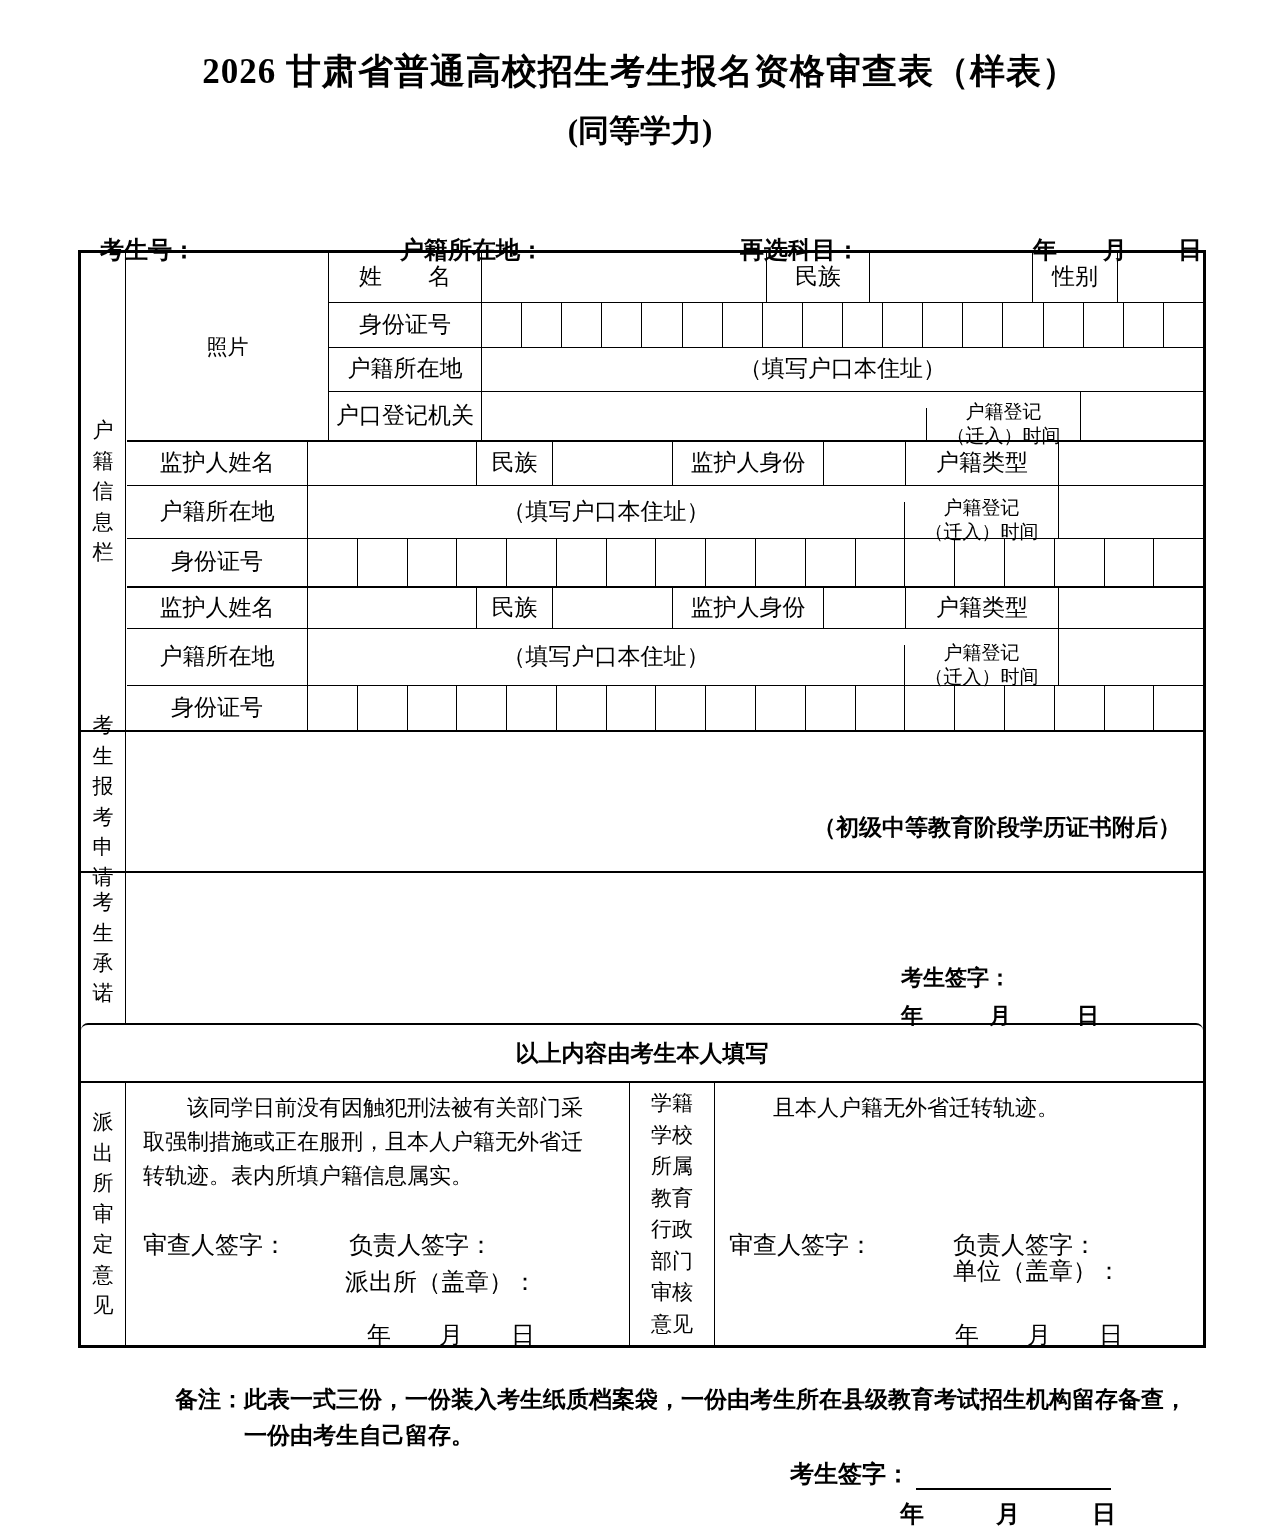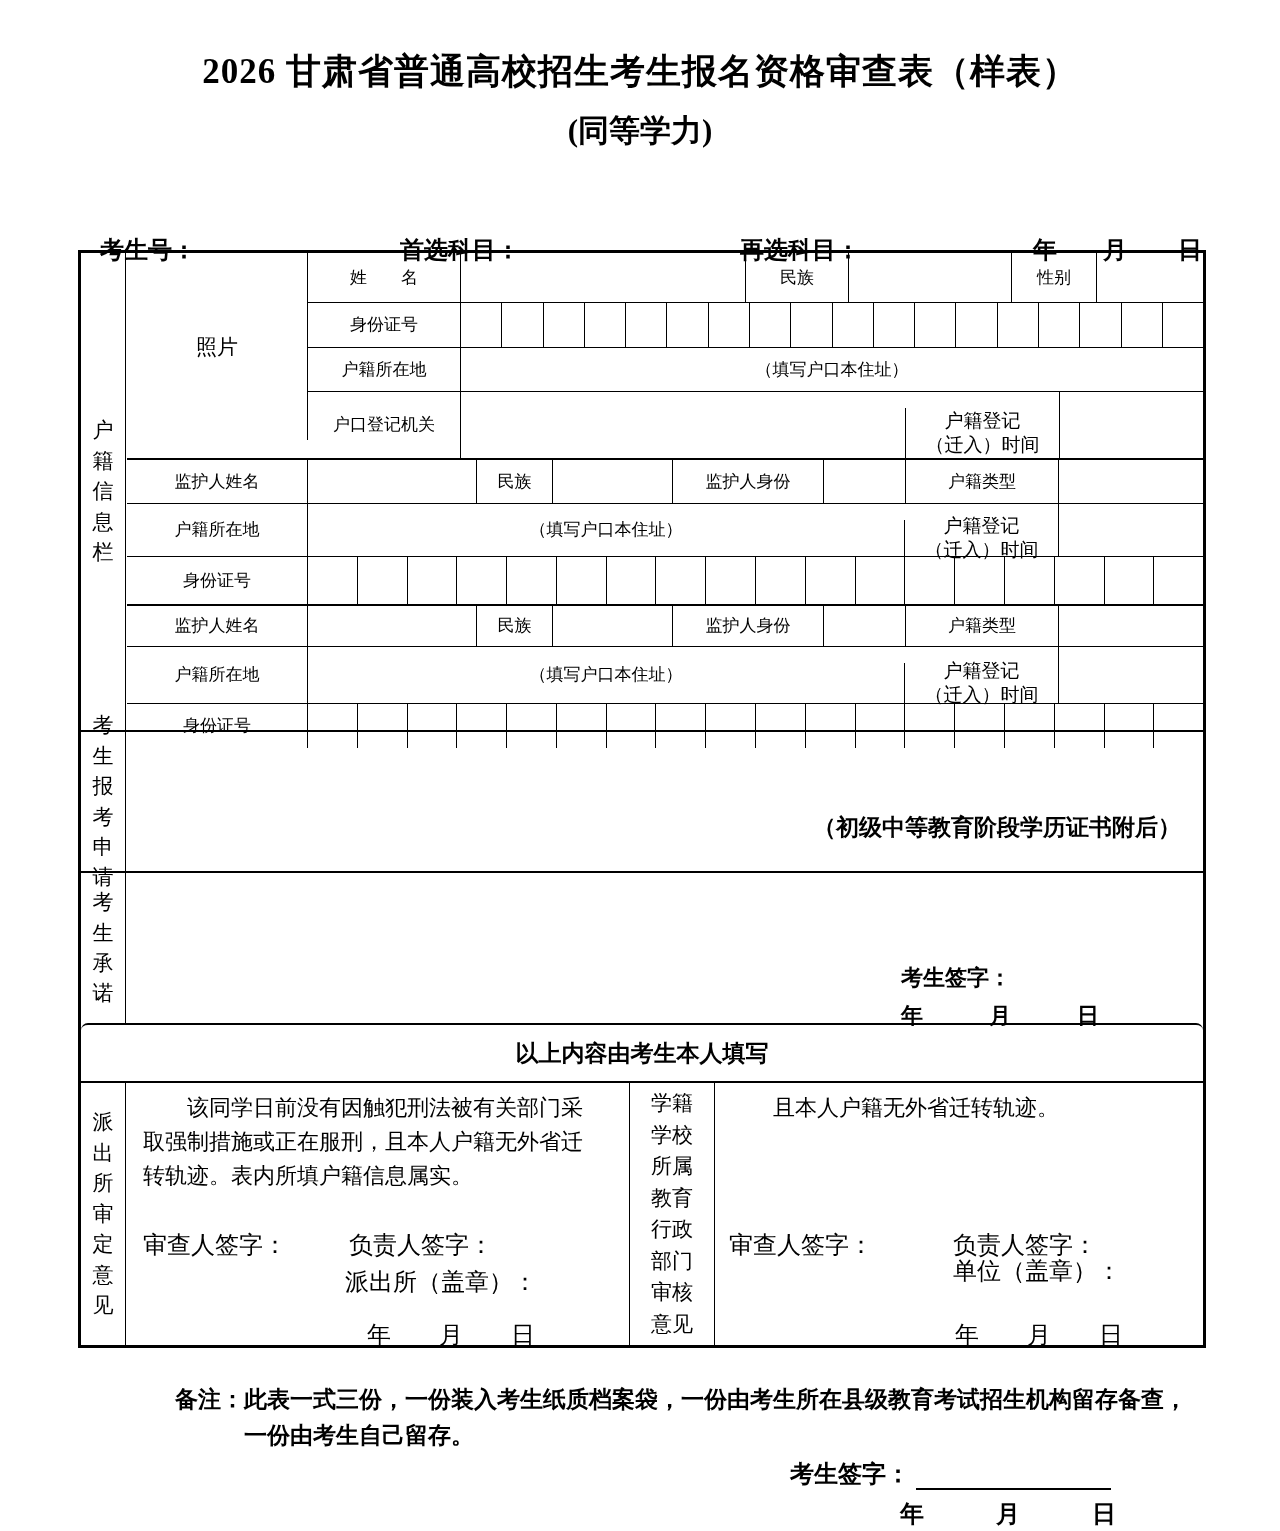--- a/index.html
+++ b/index.html
@@ -18,33 +18,33 @@
   .band{position:relative;box-sizing:border-box;}
   .thick{border-top:2px solid #000;}
   .sidecol{position:absolute;left:0;top:0;bottom:0;width:45px;border-right:1px solid #000;
            display:flex;align-items:center;justify-content:center;text-align:center;
            font-size:21px;line-height:1.45;white-space:pre-line;box-sizing:border-box;}
   .acontent{margin-left:46px;}
   .row{display:flex;box-sizing:border-box;border-top:1px solid #000;}
   .row.no-bt{border-top:none;}
   .row.bt2{border-top:2px solid #000;}
   .c{box-sizing:border-box;border-left:1px solid #000;display:flex;align-items:center;
-     justify-content:center;text-align:center;font-size:17px;line-height:1.25;}
+     justify-content:center;text-align:center;font-size:23px;line-height:1.25;}
   .c.first{border-left:none;}
   .c.fill{flex:1;}
   .c.small{font-size:19px;white-space:pre-line;margin-top:16px;}
   .block1{display:flex;}
-  .photocell{width:181px;border-right:1px solid #000;display:flex;align-items:center;
+  .photocell{width:202px;border-right:1px solid #000;display:flex;align-items:center;
              justify-content:center;font-size:21px;box-sizing:border-box;}
   .rows14{flex:1;}
   .boxes{flex:1;display:flex;border-left:1px solid #000;box-sizing:border-box;}
   .idbox{flex:1;border-left:1px solid #000;box-sizing:border-box;}
   .idbox:first-child{border-left:none;}
 
-  .rA1{height:49px}.rA2{height:45px}.rA3{height:44px}.rA4{height:67px}
+  .rA1{height:49px}.rA2{height:45px}.rA3{height:44px}.rA4{height:49px}
   .rA5{height:45px}.rA6{height:53px}.rA7{height:48px}
   .rA8{height:42px}.rA9{height:57px}.rA10{height:45px}
 
   .bandB{height:141px;}
   .bandB .note{position:absolute;top:80px;right:22px;font-size:23px;font-weight:bold;}
   .bandC{height:152px;}
   .bandC .statement{position:absolute;left:94px;top:14px;width:990px;
                     font-size:22px;font-weight:bold;}
   .bandC .sign{position:absolute;left:820px;top:90px;font-size:22px;font-weight:bold;}
   .bandC .ymd{position:absolute;left:820px;top:128px;font-size:22px;font-weight:bold;}
@@ -68,21 +68,21 @@
 </head>
 <body>
 
 <div class="page">
 
   <div class="title">2026 甘肃省普通高校招生考生报名资格审查表（样表）</div>
   <div class="subtitle">(同等学力)</div>
 
   <div class="topfields">
     <span style="left:22px">考生号：</span>
-    <span style="left:322px">首选科目：</span>
+    <span style="left:322px">户籍所在地：</span>
     <span style="left:662px">再选科目：</span>
     <span style="left:955px">年</span>
     <span style="left:1025px">月</span>
     <span style="left:1100px">日</span>
   </div>
 
   <div class="sheet">
 
     <div class="band" style="height:477px;">
       <div class="sidecol">户

